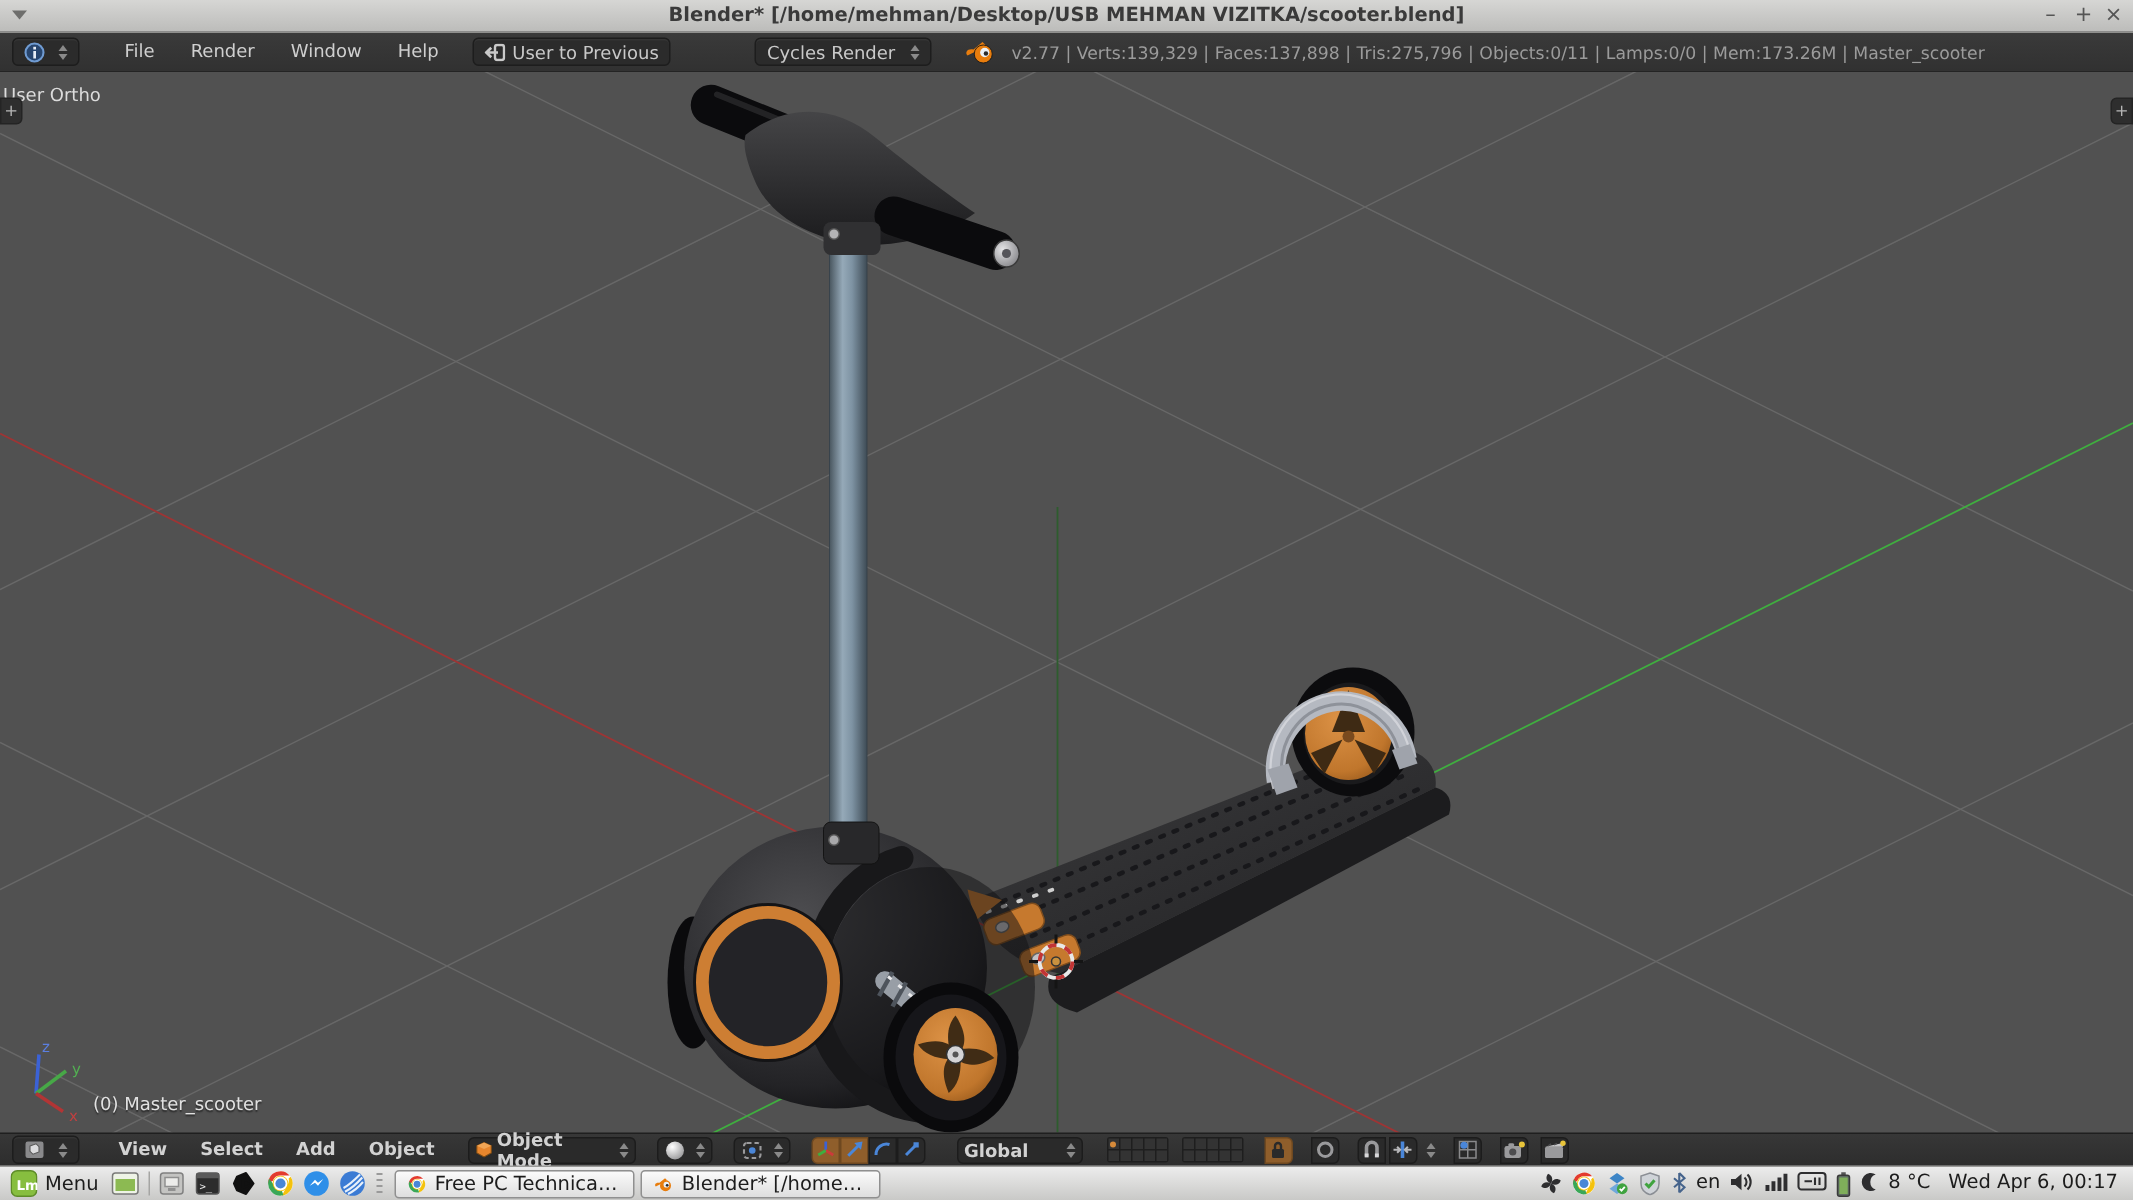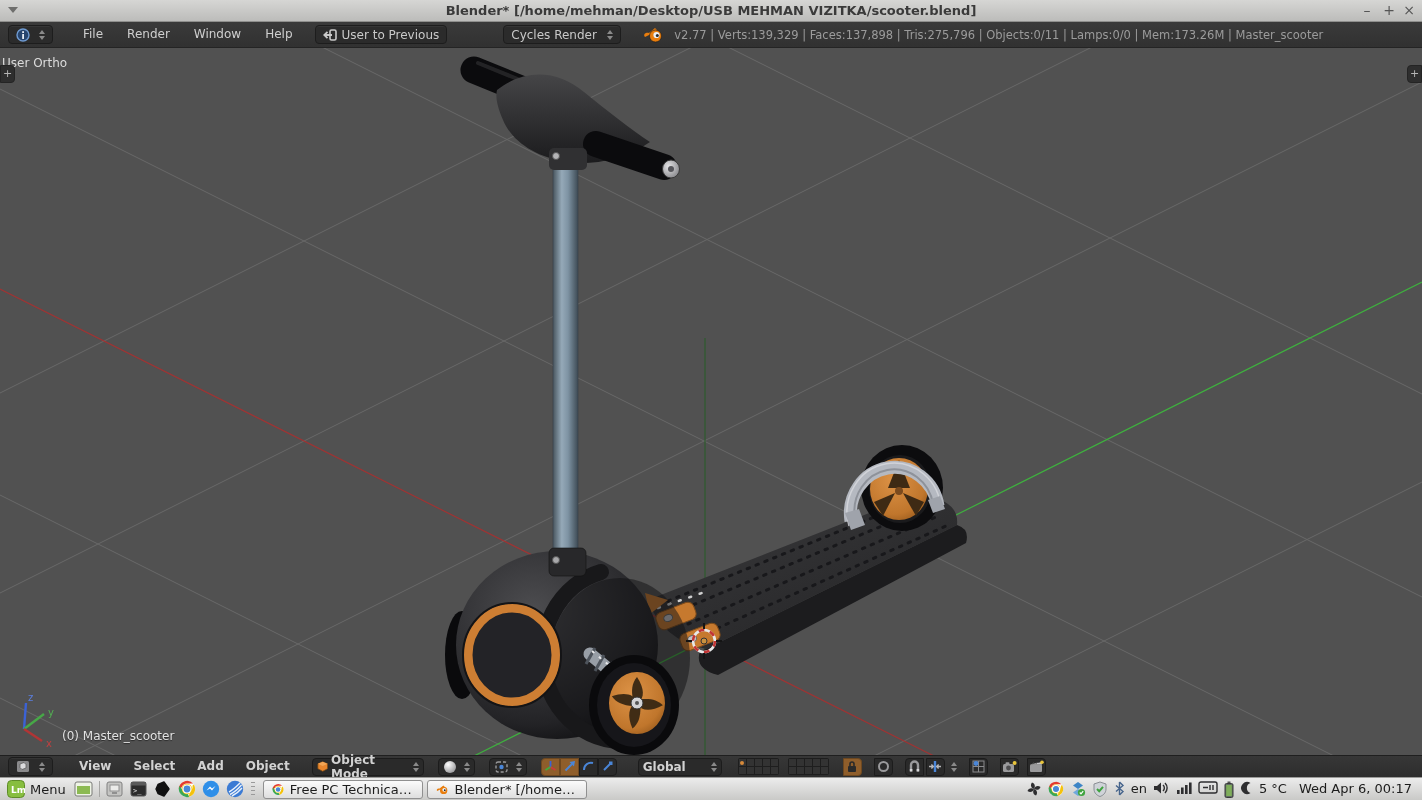--- a/index.html
+++ b/index.html
@@ -599,21 +599,21 @@
       <path d="M5,6.5 L10,6.5 M12,4 L12,9 M15,4 L15,9" stroke="#2e2e30" stroke-width="1.4"></path>
     </svg>
     <svg width="10" height="17" viewBox="0 0 10 17">
       <rect x="3.5" y="0.5" width="3" height="2" fill="#555"></rect>
       <rect x="1" y="2.5" width="8" height="14" rx="1.5" fill="#5f6b63" stroke="#3a3a3a"></rect>
       <rect x="2.2" y="4" width="5.6" height="11" fill="#7fae5a"></rect>
     </svg>
     <svg width="13" height="14" viewBox="0 0 13 14">
       <path d="M10.5,2 A 6 6 0 1 0 10.5,12 A 5 5.2 0 0 1 10.5,2 Z" fill="#2e2e30"></path>
     </svg>
-    <span class="txt">5 °C</span>
+    <span class="txt">8 °C</span>
     <span class="txt" style="margin-left:6px">Wed Apr 6, 00:17</span>
   </div>
 </div>
 
 <svg width="0" height="0" style="position:absolute">
   <defs>
     <g id="chrome-sym">
       <circle cx="9" cy="9" r="8.2" fill="#fff"></circle>
       <path d="M9,9 m-8.2,0 a8.2,8.2 0 0 1 14.3,-5.4 L9,3.6 A 5.4 5.4 0 0 0 3.9,7.2 Z" fill="#e33b2e"></path>
       <path d="M15.1,3.6 A 8.2 8.2 0 0 1 11,16.9 L13.7,9.5 A 5.4 5.4 0 0 0 13.9,5 Z" fill="#f4c20d" transform="rotate(8 9 9)"></path>

